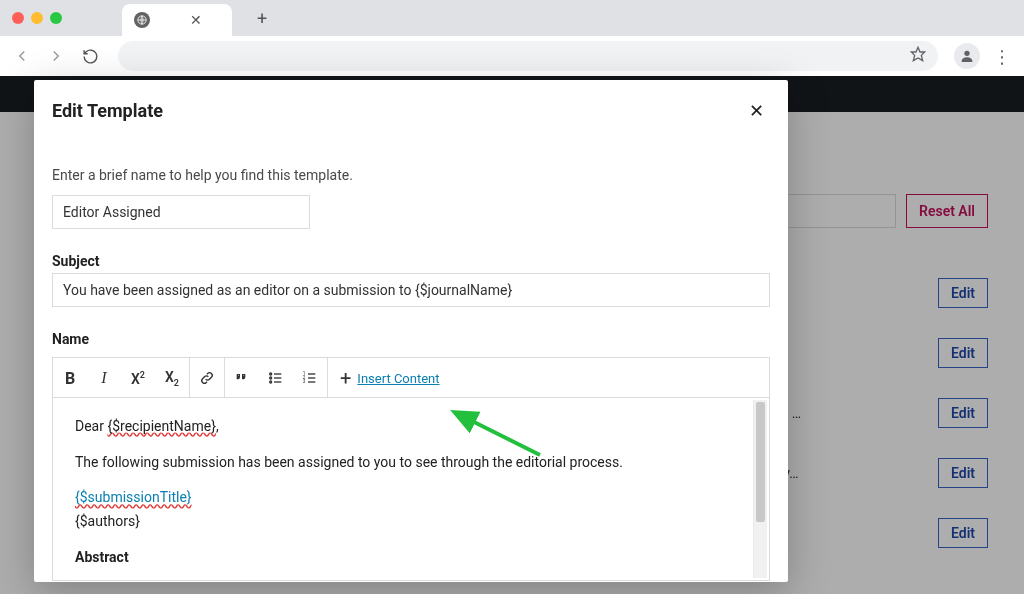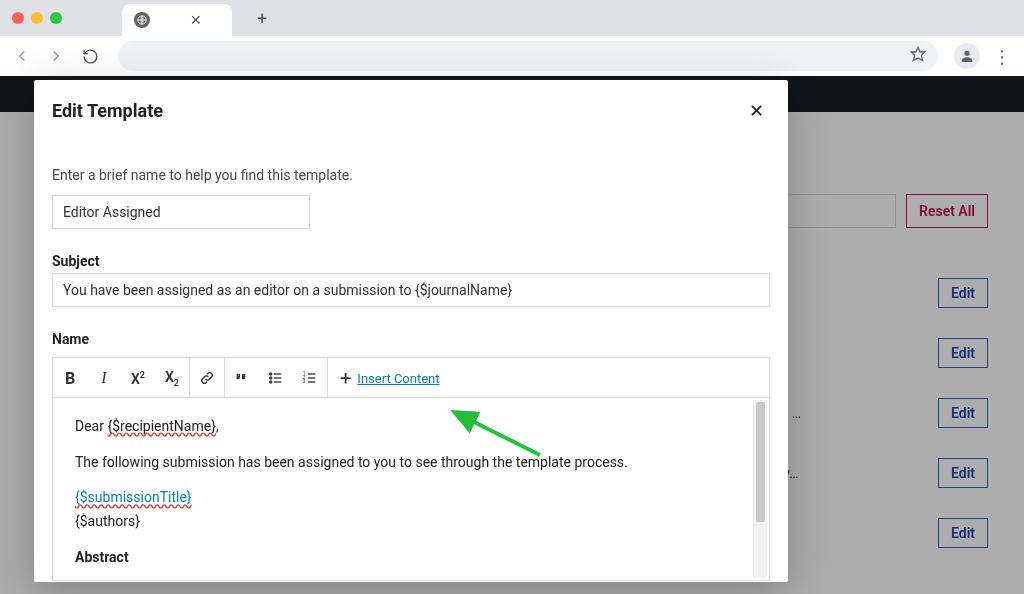--- a/index.html
+++ b/index.html
@@ -250,21 +250,21 @@
         </div>
         <div class="tgroup" style="border-right:none;">
           <div class="tbtn wide">
             <span class="plus">+</span>
             <span class="insert-link">Insert Content</span>
           </div>
         </div>
       </div>
       <div class="editor-body">
         <p><span>Dear </span><span class="wavy-red">{$recipientName}</span><span>,</span></p>
-        <p>The following submission has been assigned to you to see through the template process.</p>
+        <p>The following submission has been assigned to you to see through the editorial process.</p>
         <p style="margin-bottom:2px;"><span class="tmpl-link wavy-red">{$submissionTitle}</span></p>
         <p>{$authors}</p>
         <p style="font-weight:700;">Abstract</p>
         <div class="editor-scrollbar">
           <div class="editor-thumb"></div>
         </div>
       </div>
     </div>
   </div>
 </div>

